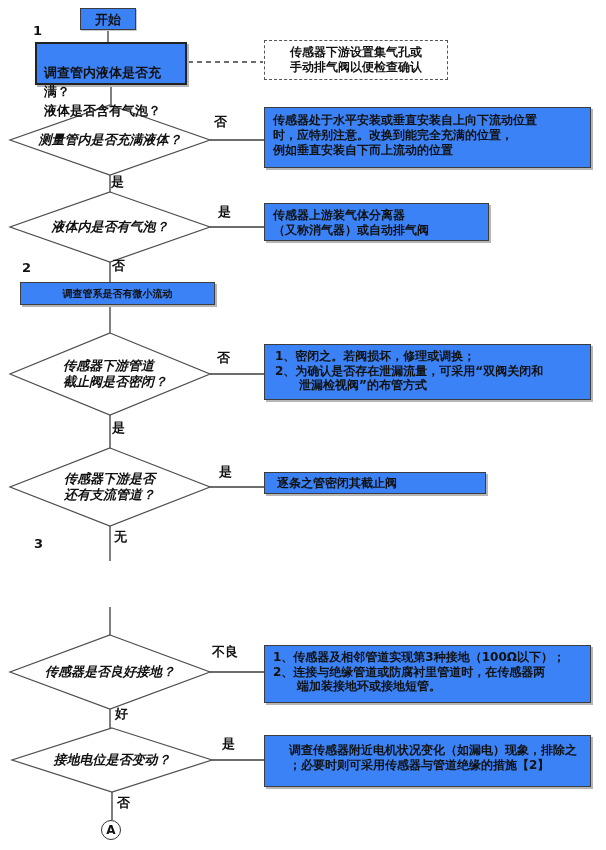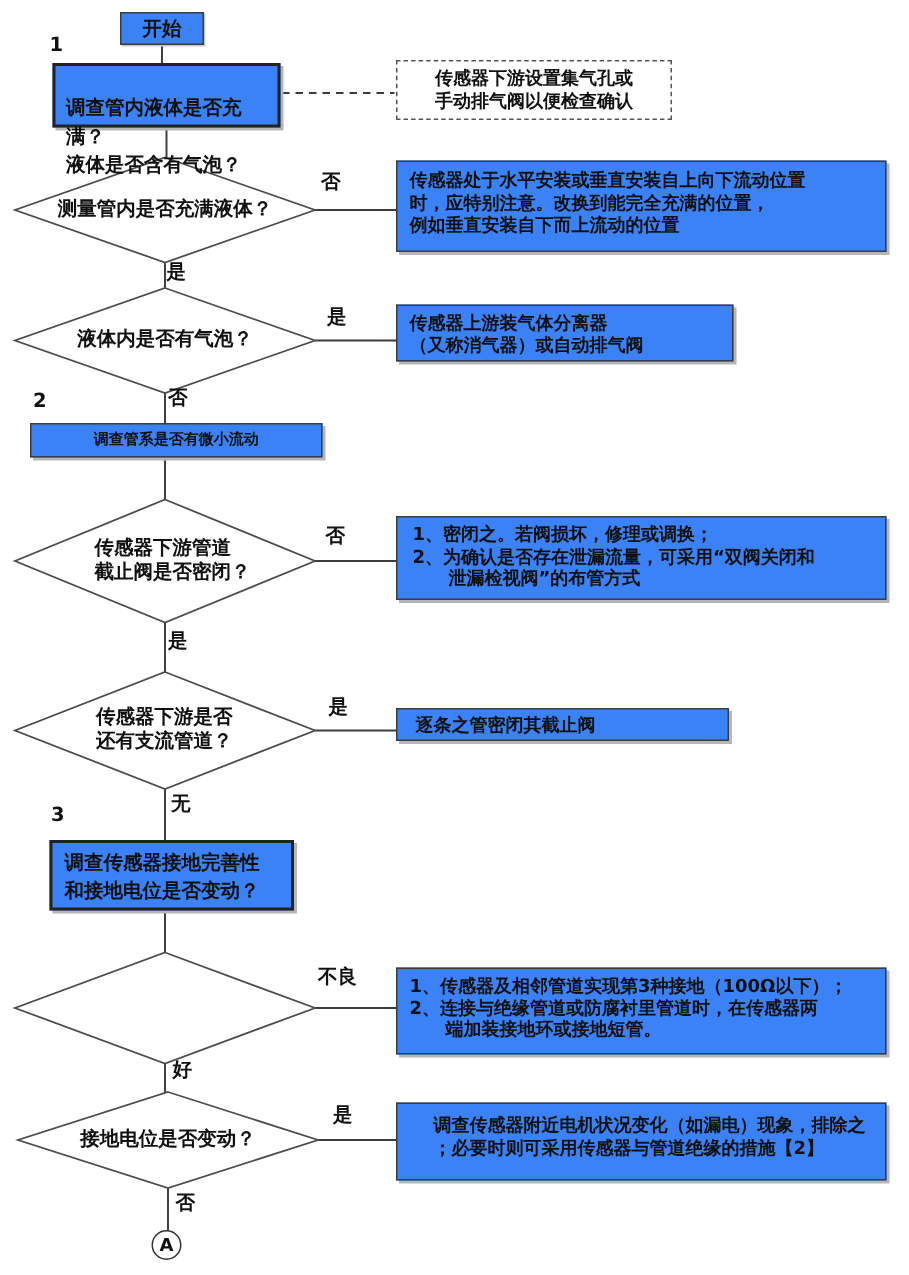--- a/index.html
+++ b/index.html
@@ -6,21 +6,21 @@
   #canvas{position:relative;width:606px;height:850px;background:#ffffff;overflow:hidden;
           font-family:"DejaVu Sans",sans-serif;color:#111;}
   svg.wires{position:absolute;left:0;top:0;z-index:0;}
   .box{position:absolute;background:#3b82f6;border:1px solid #3c3c3c;box-shadow:2px 2px 0 #b6b6b6;
        box-sizing:border-box;z-index:2;}
   .box-bold{border:2px solid #222;}
   .dashedbox{position:absolute;background:#fff;border:1px dashed #555;box-sizing:border-box;z-index:2;}
   .txt{font-weight:bold;font-size:12px;line-height:15px;white-space:pre-line;}
   .txt13{font-weight:bold;font-size:13px;line-height:19px;white-space:pre-line;}
   .qtxt{position:absolute;z-index:3;font-weight:bold;font-size:13px;line-height:16px;
-        white-space:pre-line;}
+        white-space:pre-line;font-style:italic;}
   .qcenter{display:flex;align-items:center;justify-content:center;text-align:center;}
   .ctr{display:flex;align-items:center;justify-content:center;text-align:center;}
   .lbl{position:absolute;z-index:3;font-weight:bold;font-size:13px;line-height:14px;white-space:nowrap;}
   .terminator{position:absolute;z-index:3;width:20px;height:20px;border:1.5px solid #333;
               border-radius:50%;font-weight:bold;font-size:12px;box-sizing:border-box;}
 </style>
 </head>
 <body>
 
 <div id="canvas">
@@ -105,25 +105,22 @@
   </div>
 
   <div class="qtxt" style="left:64px;top:471px;">传感器下游是否
 还有支流管道？</div>
   <div class="lbl" style="left:219px;top:465px;">是</div>
   <div class="lbl" style="left:114px;top:530px;">无</div>
   <div class="box" style="left:264px;top:472px;width:222px;height:22px;padding:3px 0 0 12px;">
     <div class="txt">逐条之管密闭其截止阀</div>
   </div>
 
-  <div class="box box-bold" style="left:33px;top:560px;width:163px;height:47px;padding:4px 0 0 8px;">
-    <div class="txt13">调查传感器接地完善性
-和接地电位是否变动？</div>
-  </div>
 
+  <div class="qtxt qcenter" style="left:10px;top:635px;width:200px;height:74px;">传感器是否良好接地？</div>
   <div class="lbl" style="left:212px;top:645px;">不良</div>
   <div class="lbl" style="left:115px;top:707px;">好</div>
   <div class="box" style="left:264px;top:645px;width:327px;height:58px;padding:4px 0 0 8px;">
     <div class="txt" style="line-height:14.5px;">1、传感器及相邻管道实现第3种接地（100Ω以下）；
 2、连接与绝缘管道或防腐衬里管道时，在传感器两
 　　端加装接地环或接地短管。</div>
   </div>
 
   <div class="qtxt qcenter" style="left:12px;top:728px;width:200px;height:64px;">接地电位是否变动？</div>
   <div class="lbl" style="left:222px;top:737px;">是</div>

